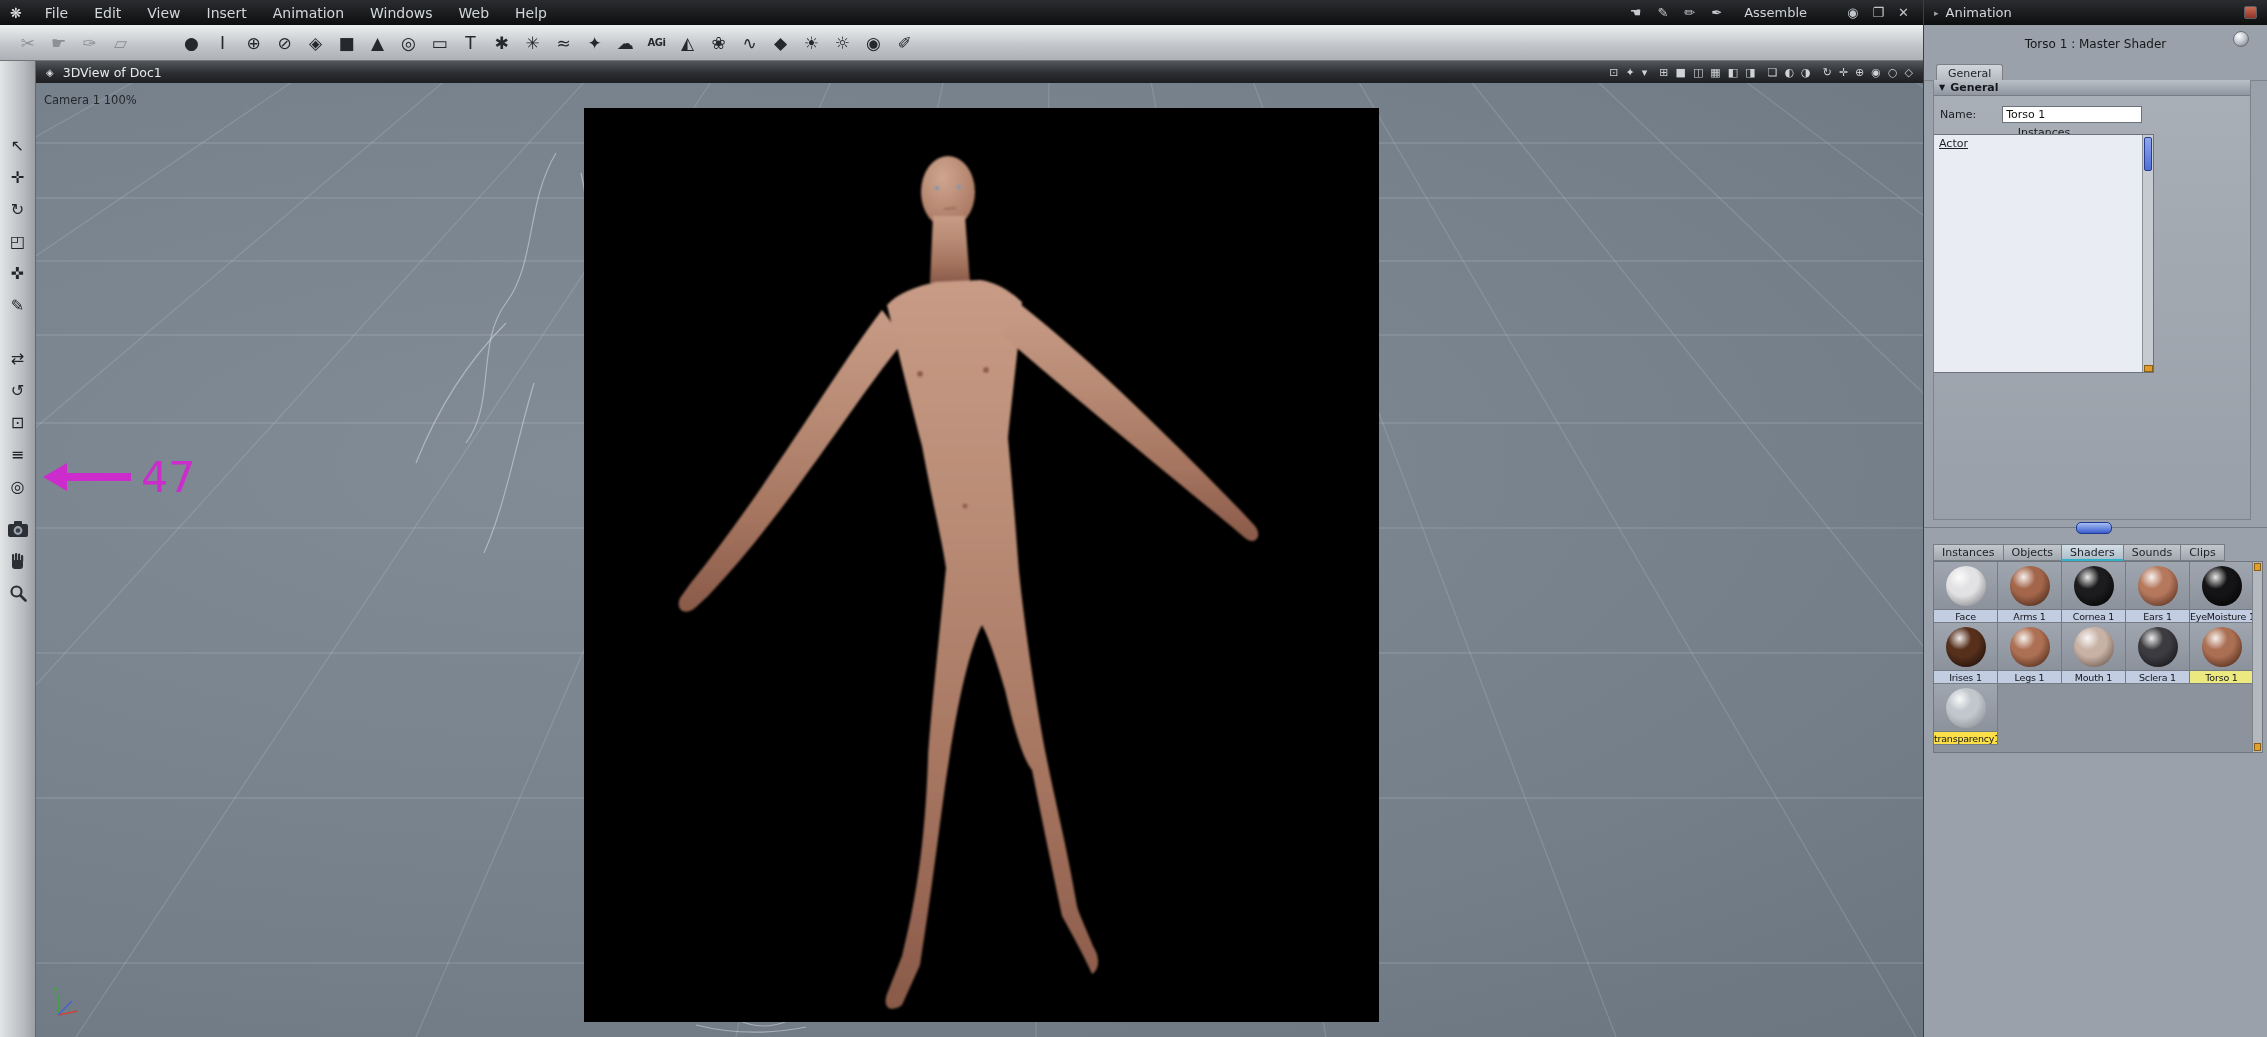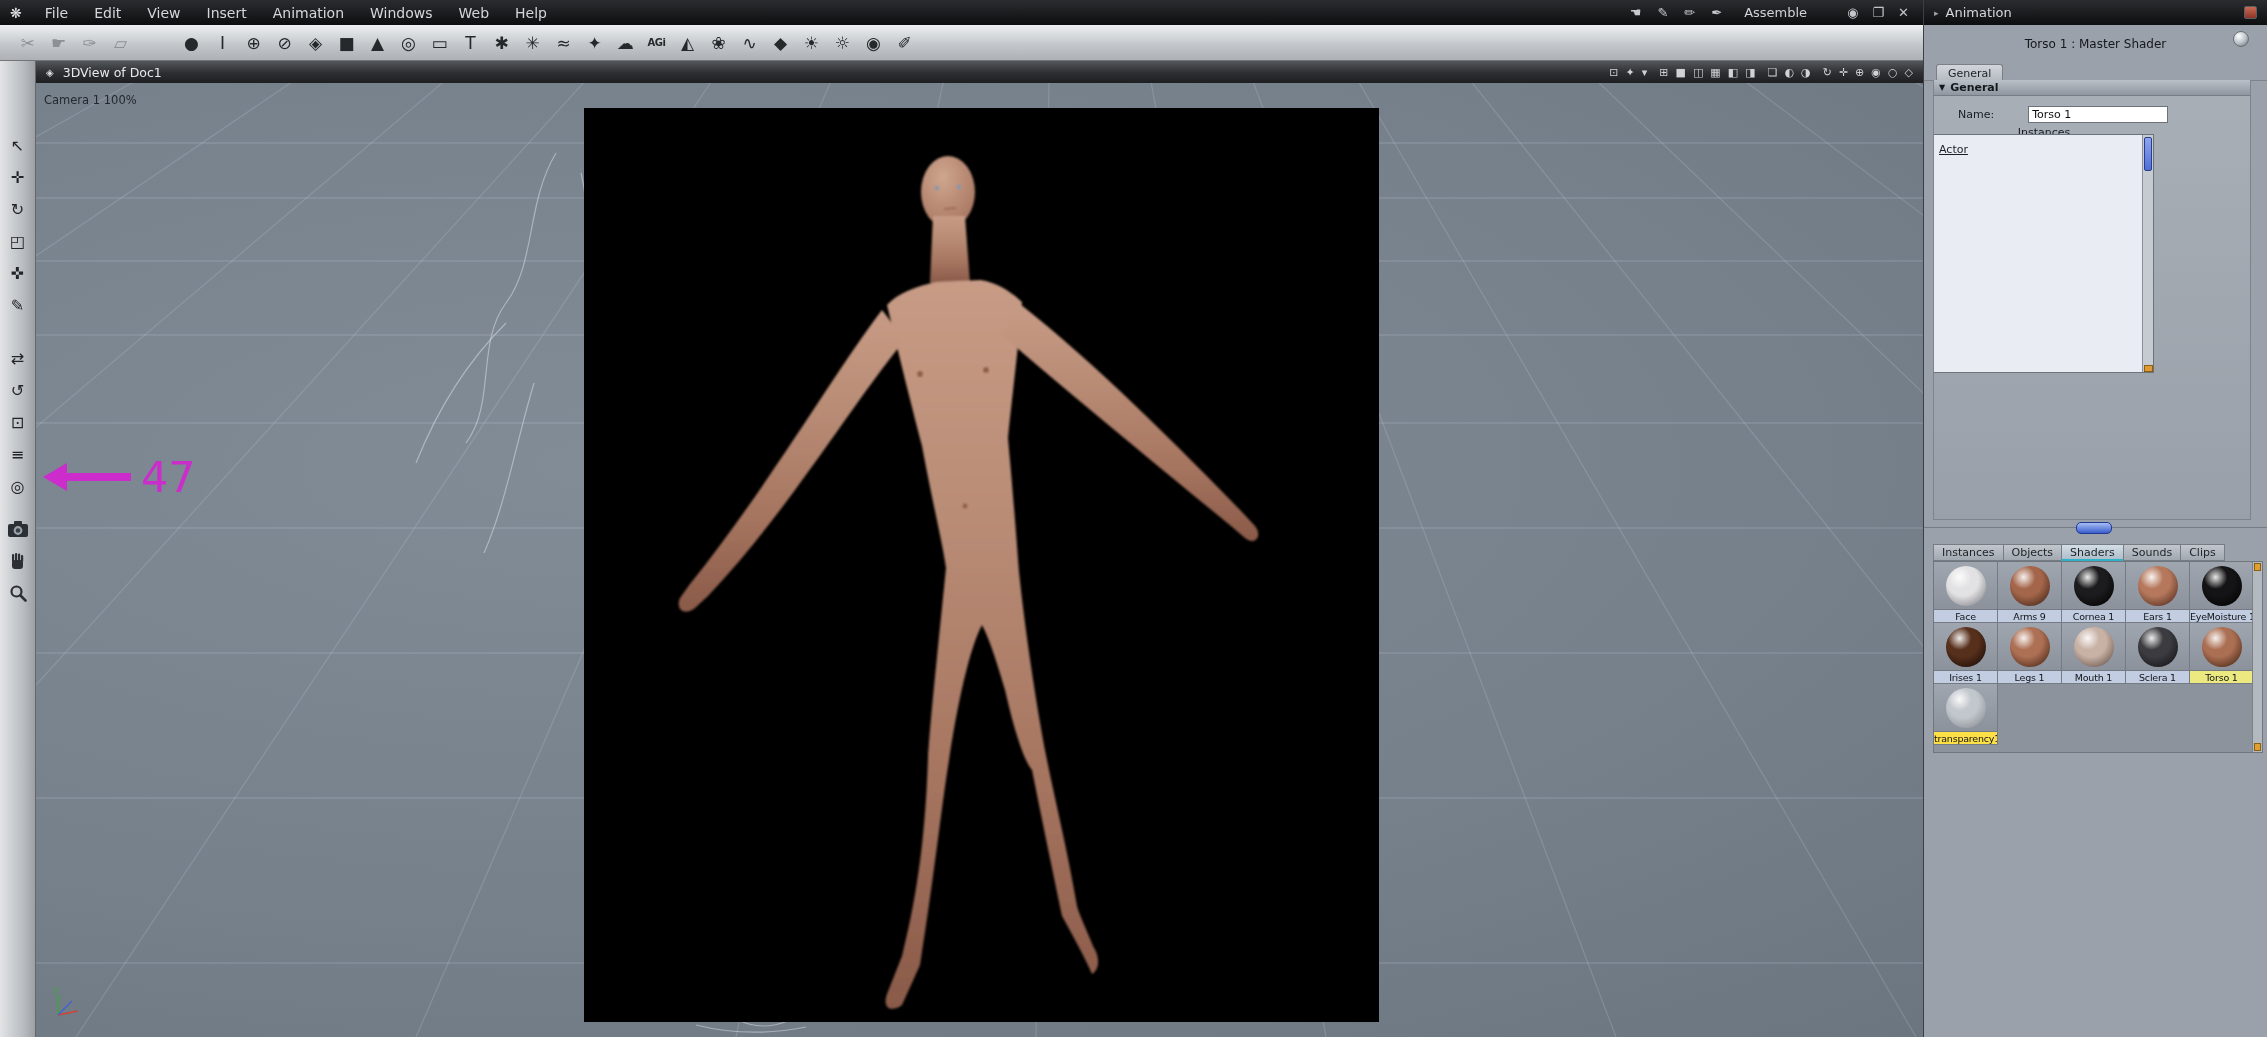--- a/index.html
+++ b/index.html
@@ -69,28 +69,28 @@
                 background:radial-gradient(circle at 35% 30%,#ffffff,#b8bec6 55%,#596068);border:1px solid #6b7178;}
   .p-tabline{position:absolute;left:0;top:80px;width:100%;border-top:1px solid #7e848c;}
   .p-tab-general{position:absolute;left:12px;top:64px;height:16px;padding:0 11px;display:flex;align-items:center;
                  background:linear-gradient(#d2d6db,#b4b9c0);border:1px solid #7c8086;border-bottom:none;
                  border-radius:3px 3px 0 0;font-size:11px;color:#1d2126;}
   .p-page{position:absolute;left:9px;top:80px;width:318px;height:440px;box-sizing:border-box;
           border:1px solid #7e848c;border-top:none;background:linear-gradient(#a9afb7,#99a0a9);}
   .p-section{height:15px;background:linear-gradient(#bac0c8,#8f96a0);border-bottom:1px solid #767c84;
              display:flex;align-items:center;font-size:11px;color:#14181c;padding-left:5px;font-weight:bold;}
   .p-section .tri{font-size:8px;margin-right:5px;}
-  .p-name-row{display:flex;align-items:center;margin:10px 0 0 24px;font-size:11px;color:#191d22;gap:8px;}
+  .p-name-row{display:flex;align-items:center;margin:10px 0 0 6px;font-size:11px;color:#191d22;}
   .p-name-row input{margin-left:26px;width:140px;height:17px;box-sizing:border-box;border:1px solid #6d737b;
                     background:#fff;font-size:11px;font-family:inherit;padding:0 3px;color:#111;}
   .p-instances-label{position:absolute;left:0;top:44px;width:220px;text-align:center;font-size:11px;color:#191d22;margin-top:0;}
   .p-instances-label{top:46px;}
   .p-listbox{position:absolute;left:0;top:54px;width:220px;height:239px;background:#e9edf3;
              border:1px solid #6d737b;border-left:none;box-sizing:border-box;}
-  .p-list-item{font-size:11px;color:#1c2024;padding:8px 5px;text-decoration:underline;}
+  .p-list-item{font-size:11px;color:#1c2024;padding:2px 5px;text-decoration:underline;}
   .p-scroll{position:absolute;right:0;top:0;bottom:0;width:10px;background:#c6cbd2;border-left:1px solid #8a9098;}
   .p-thumb{position:absolute;left:1px;right:1px;top:2px;height:32px;border:1px solid #2a3c8c;border-radius:2px;
            background:linear-gradient(#8ea6ee,var(--scroll-thumb,#4f6fd8));}
   .list-grip{position:absolute;right:0;bottom:0;width:9px;height:7px;background:#e09a34;border:1px solid #8a6010;box-sizing:border-box;}
   .p-splitline{position:absolute;left:0;top:527px;width:100%;border-top:1px solid #767c84;}
   .p-pill{position:absolute;left:152px;top:522px;width:34px;height:10px;border-radius:5px;
           border:1px solid #203a90;background:linear-gradient(#a6bdf4,#3a5ecc);}
   .p-tabs{position:absolute;left:9px;top:544px;height:17px;display:flex;}
   .ptab{padding:0 8px;display:flex;align-items:center;font-size:11px;color:#1d2126;
         background:linear-gradient(#c2c7cd,#a2a8b0);border:1px solid #767c84;border-right:none;box-sizing:border-box;}
@@ -400,21 +400,21 @@
           <div class="shader-cell">
             <div class="thumb">
               <div class="sphere" style="background: radial-gradient(circle at 34% 28%, rgba(255, 255, 255, 0.9), rgba(255, 255, 255, 0) 30%), radial-gradient(circle at 42% 36%, rgb(226, 226, 228) 45%, rgb(122, 122, 128) 95%);"></div>
             </div>
             <div class="slabel" style="background: rgb(195, 205, 225);">Face</div>
           </div>
           <div class="shader-cell">
             <div class="thumb">
               <div class="sphere" style="background: radial-gradient(circle at 34% 28%, rgba(255, 255, 255, 0.9), rgba(255, 255, 255, 0) 30%), radial-gradient(circle at 42% 36%, rgb(164, 102, 74) 45%, rgb(58, 31, 20) 95%);"></div>
             </div>
-            <div class="slabel" style="background: rgb(195, 205, 225);">Arms 9</div>
+            <div class="slabel" style="background: rgb(195, 205, 225);">Arms 1</div>
           </div>
           <div class="shader-cell">
             <div class="thumb">
               <div class="sphere" style="background: radial-gradient(circle at 34% 28%, rgba(255, 255, 255, 0.9), rgba(255, 255, 255, 0) 30%), radial-gradient(circle at 42% 36%, rgb(28, 28, 30) 45%, rgb(0, 0, 0) 95%);"></div>
             </div>
             <div class="slabel" style="background: rgb(195, 205, 225);">Cornea 1</div>
           </div>
           <div class="shader-cell">
             <div class="thumb">
               <div class="sphere" style="background: radial-gradient(circle at 34% 28%, rgba(255, 255, 255, 0.9), rgba(255, 255, 255, 0) 30%), radial-gradient(circle at 42% 36%, rgb(181, 120, 92) 45%, rgb(74, 36, 24) 95%);"></div>

